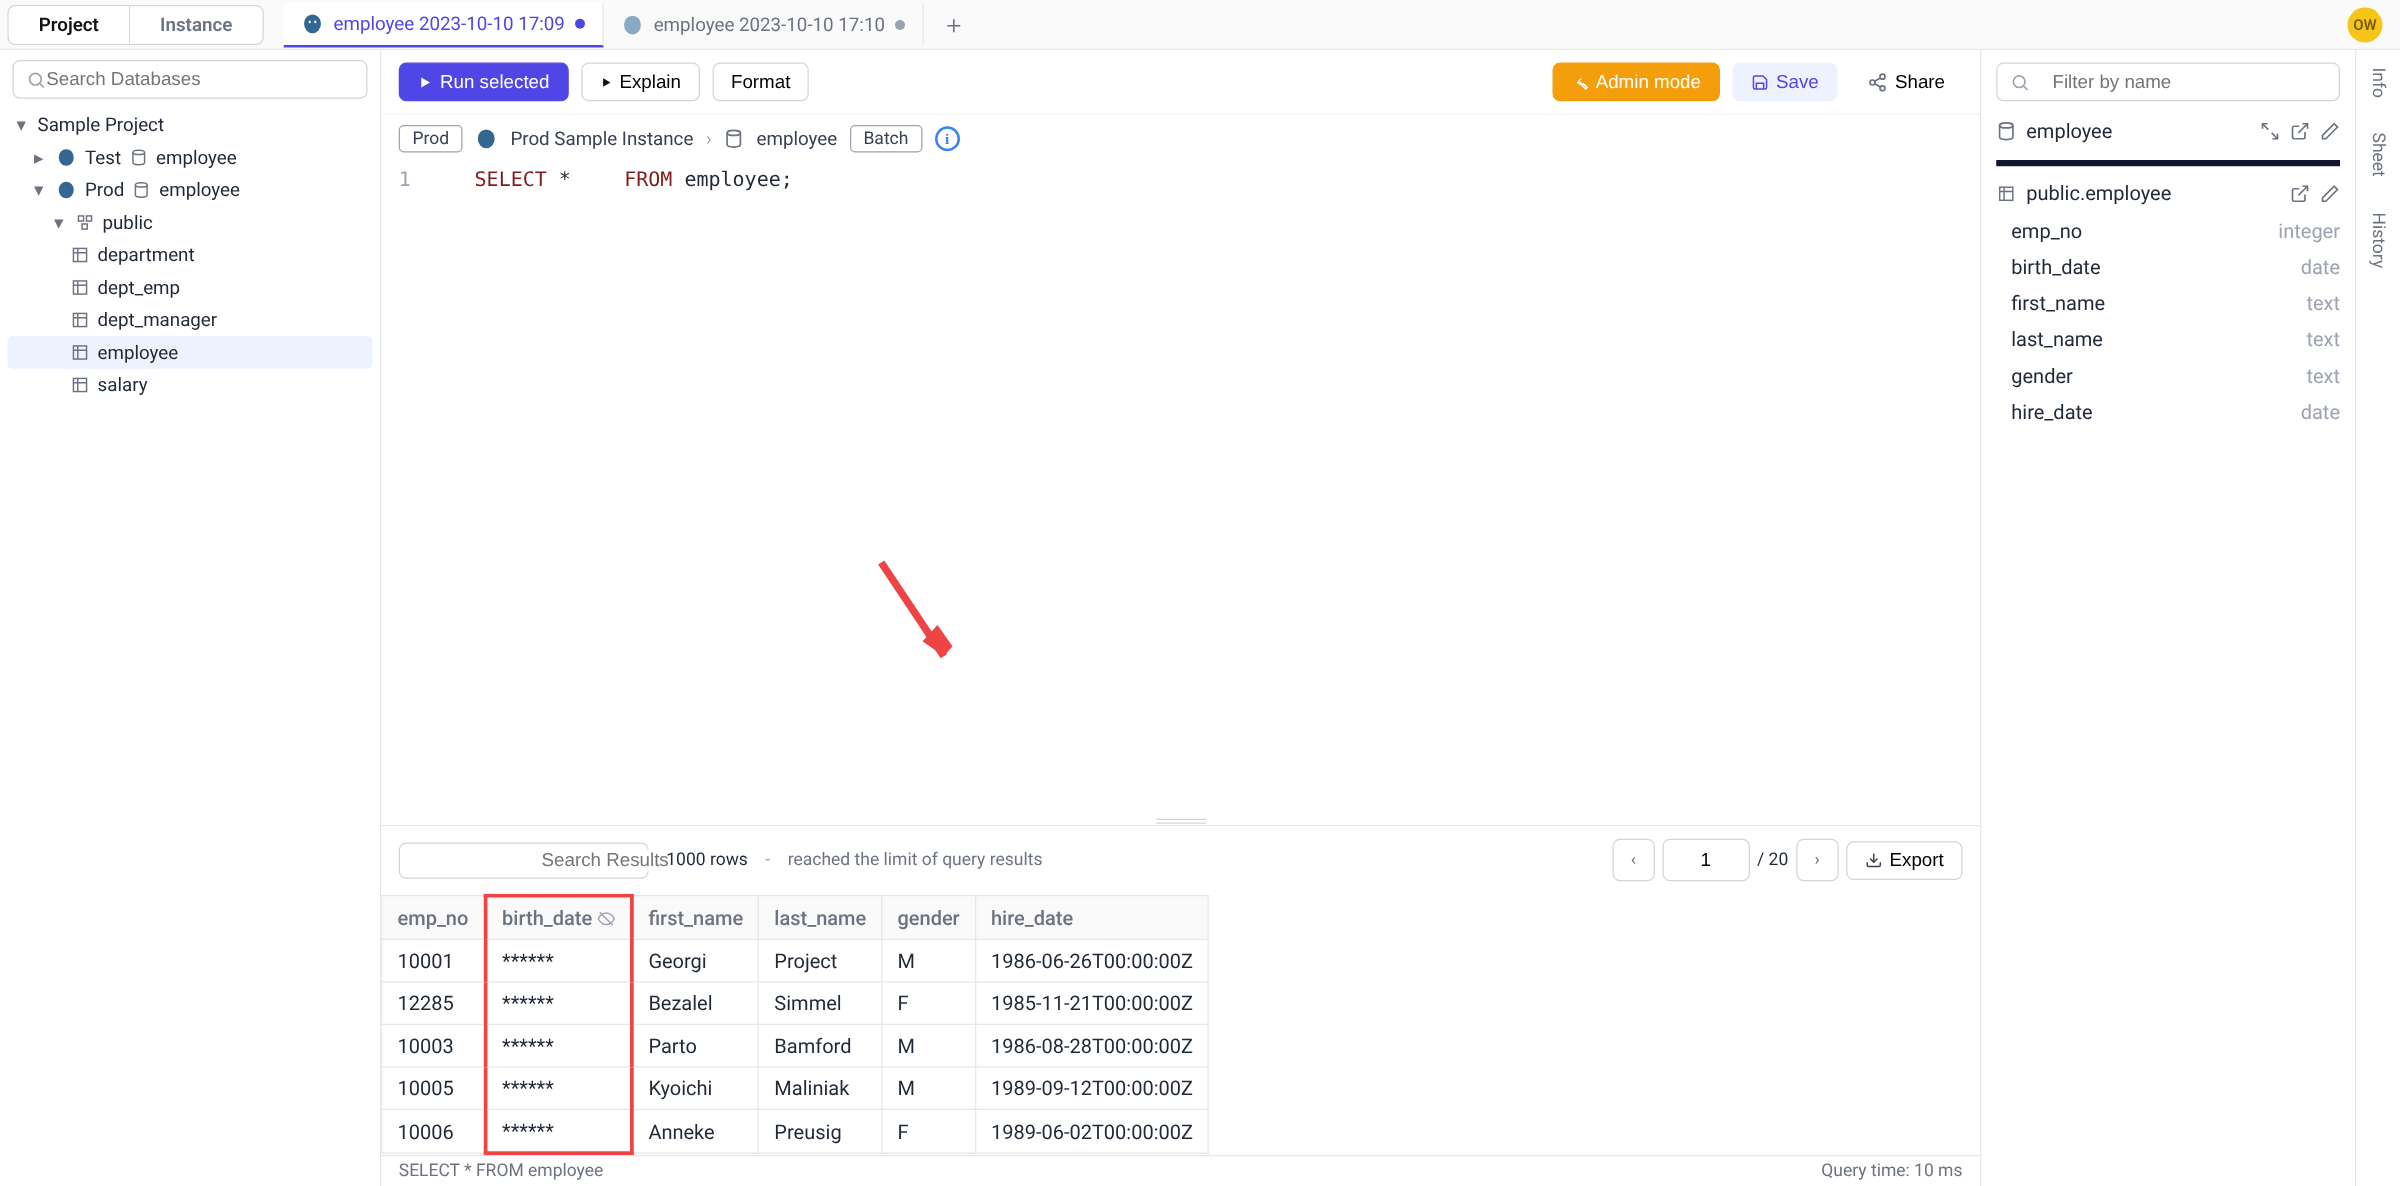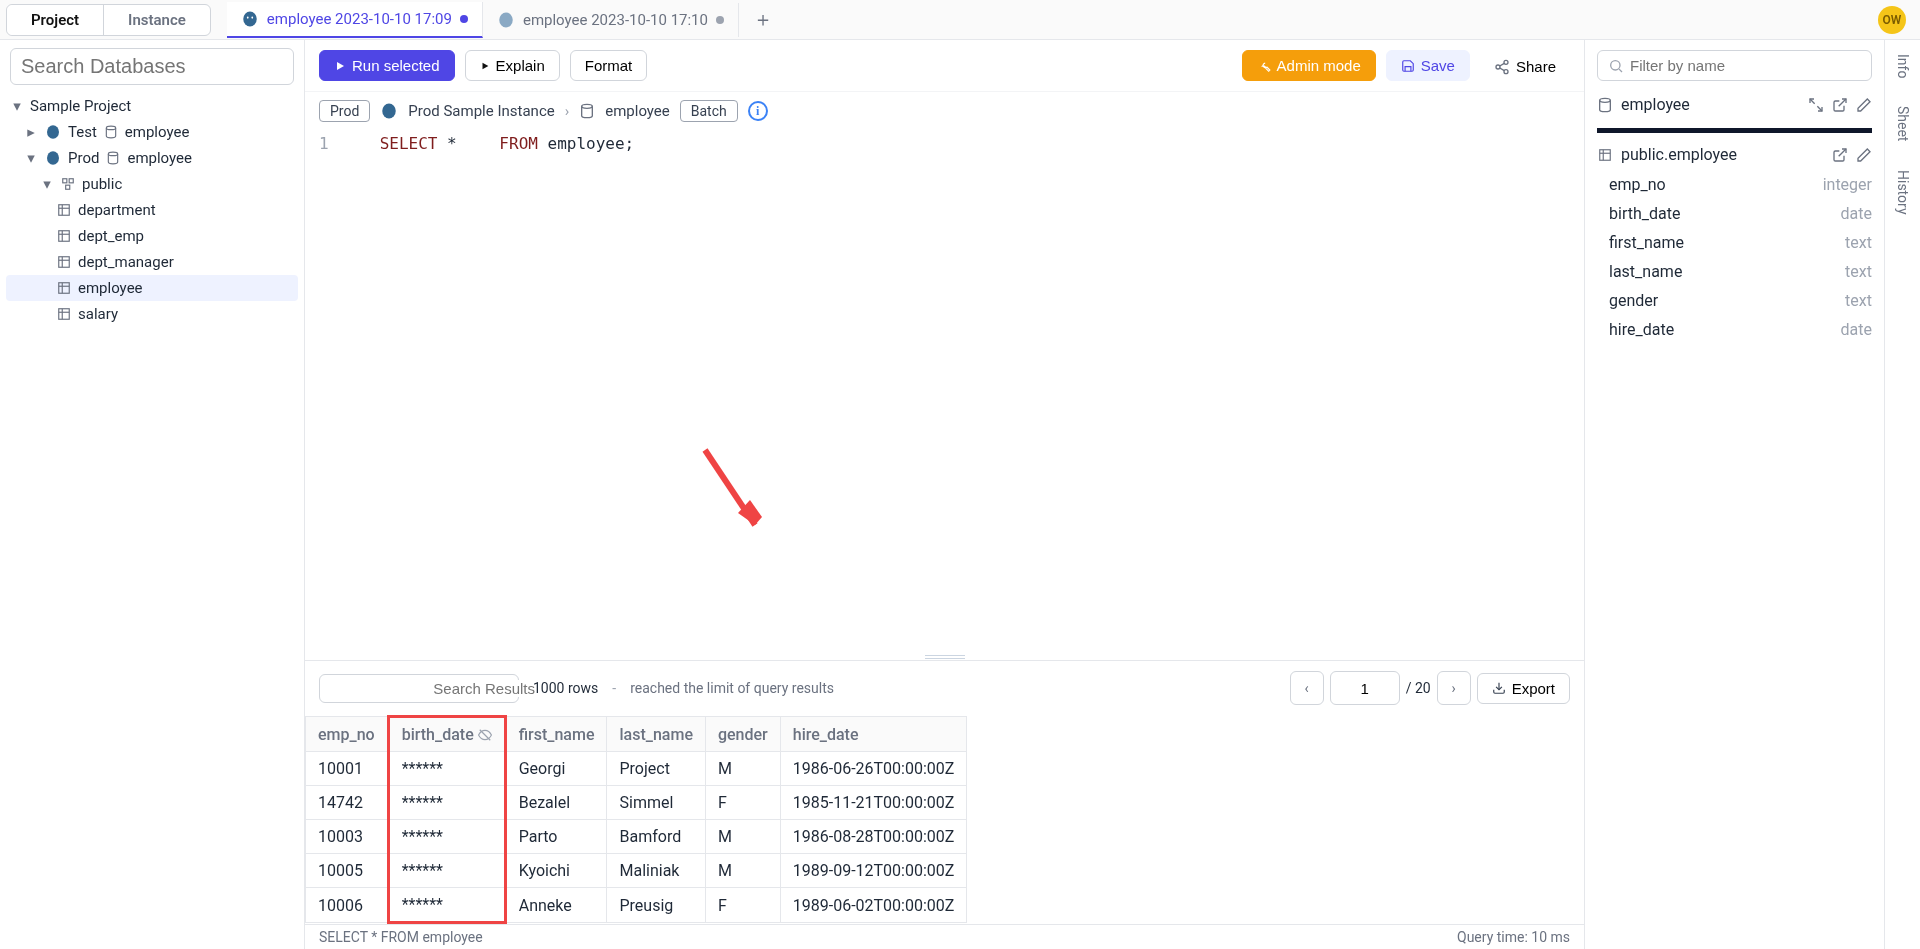--- a/index.html
+++ b/index.html
@@ -14,31 +14,31 @@
 .editor-tab.active { border-bottom:2px solid #4f46e5; background:#fff;}
 .editor-tab.inactive { color:#6b7280;}
 .dot { width:8px; height:8px; border-radius:50%; background:#4f46e5;}
 .dot.gray { background:#9ca3af;}
 .plus-tab { padding:0 14px; color:#6b7280; font-size:20px; cursor:pointer;}
 .avatar { margin-left:auto; margin-right:14px; width:28px; height:28px; border-radius:50%; background:#f5c518; color:#7a5c00; font-weight:600; font-size:12px; display:flex; align-items:center; justify-content:center;}
 .main { flex:1; display:flex; min-height:0;}
 
 .sidebar { width:305px; border-right:1px solid #e5e7eb; padding:8px 6px; display:flex; flex-direction:column;}
 .search-box { display:flex; align-items:center; border:1px solid #d1d5db; border-radius:6px; padding:6px 10px; margin:0 4px 8px 4px; color:#9ca3af;}
-.search-box input { border:none; outline:none; font-size:20px; flex:1; color:#111;}
+.search-box input { border:none; outline:none; font-size:15px; flex:1; color:#111;}
 .tree { font-size:15px;}
 .tree-row { display:flex; align-items:center; gap:6px; padding:4px 4px; cursor:pointer; border-radius:4px;}
 .tree-row.selected { background:#eef2ff;}
 .tree-row .chev { width:14px; display:inline-block; text-align:center; color:#6b7280;}
 .tree-row.lvl1{padding-left:4px;} .tree-row.lvl2{padding-left:18px;} .tree-row.lvl3{padding-left:34px;} .tree-row.lvl4{padding-left:50px;}
 .pg-icon { width:18px; height:18px; display:inline-flex; align-items:center; justify-content:center; color:#336791;}
 .db-icon, .tbl-icon, .sch-icon { width:16px; height:16px; display:inline-flex; align-items:center; justify-content:center; color:#6b7280;}
 
 .center { flex:1; display:flex; flex-direction:column; min-width:0;}
-.toolbar { display:flex; align-items:flex-end; gap:10px; padding:10px 14px; border-bottom:1px solid #f3f4f6;}
+.toolbar { display:flex; align-items:center; gap:10px; padding:10px 14px; border-bottom:1px solid #f3f4f6;}
 .btn { display:flex; align-items:center; gap:6px; padding:6px 14px; border:1px solid #d1d5db; border-radius:6px; background:#fff; font-size:15px; cursor:pointer;}
 .btn.primary { background:#4f46e5; color:#fff; border-color:#4f46e5;}
 .btn.orange { background:#f59e0b; color:#fff; border-color:#f59e0b;}
 .btn.soft { background:#eef2ff; color:#4f46e5; border-color:#eef2ff;}
 .toolbar .spacer { flex:1;}
 .context-row { display:flex; align-items:center; gap:10px; padding:8px 14px 4px 14px; color:#374151; font-size:15px;}
 .badge { border:1px solid #9ca3af; border-radius:4px; padding:2px 10px; font-size:14px;}
 .info-icon-c { width:20px; height:20px; border:2px solid #3b82f6; border-radius:50%; display:flex; align-items:center; justify-content:center; color:#3b82f6; font-weight:bold; font-size:12px; font-family:Georgia,serif;}
 .sql-editor { font-family: ui-monospace, Menlo, Monaco, monospace; font-size:16px; padding:8px 14px; display:flex; gap:18px;}
 .sql-editor .ln { color:#9ca3af;}
@@ -57,21 +57,21 @@
 table.data { border-collapse:collapse; width:max-content;}
 table.data th, table.data td { border:1px solid #e5e7eb; padding:7px 12px; text-align:left; font-size:16px; background:#fff;}
 table.data th { color:#6b7280; font-weight:500; background:#fafafa;}
 .eye-off { color:#9ca3af; margin-left:4px;}
 .statusbar { display:flex; align-items:center; padding:4px 14px; border-top:1px solid #e5e7eb; font-size:14px; color:#6b7280;}
 .statusbar .r { margin-left:auto;}
 
 .arrow { position:absolute; left:395px; top:405px; pointer-events:none; }
 
 .right { width:300px; border-left:1px solid #e5e7eb; padding:10px 12px; display:flex; flex-direction:column; gap:8px;}
-.right .filter { display:flex; align-items:center; gap:6px; border:1px solid #d1d5db; border-radius:6px; padding:6px 10px; color:#9ca3af;}
+.right .filter { display:flex; align-items:center; gap:18px; border:1px solid #d1d5db; border-radius:6px; padding:6px 10px; color:#9ca3af;}
 .right .filter input { border:none; outline:none; font-size:15px; flex:1;}
 .panel-row { display:flex; align-items:center; gap:8px; padding:6px 0; font-size:16px;}
 .panel-row .acts { margin-left:auto; display:flex; gap:8px; color:#6b7280;}
 .panel-sub { border-top:5px solid #0f172a; padding-top:6px;}
 .col-row { display:flex; justify-content:space-between; padding:5px 0 5px 12px; font-size:16px;}
 .col-row .ty { color:#9ca3af;}
 .side-rail { width:36px; border-left:1px solid #e5e7eb; display:flex; flex-direction:column; align-items:center; padding-top:14px; gap:28px; color:#6b7280; font-size:14px;}
 .side-rail .rail-item { writing-mode:vertical-rl; cursor:pointer;}
 svg { display:block;}
 </style>
@@ -344,21 +344,21 @@
           <tbody id="tbody">
               <tr>
                 <td>10001</td>
                 <td style="border-left: 3px solid rgb(239, 68, 68); border-right: 3px solid rgb(239, 68, 68);">******</td>
                 <td>Georgi</td>
                 <td>Project</td>
                 <td>M</td>
                 <td>1986-06-26T00:00:00Z</td>
               </tr>
               <tr>
-                <td>14742</td>
+                <td>12285</td>
                 <td style="border-left: 3px solid rgb(239, 68, 68); border-right: 3px solid rgb(239, 68, 68);">******</td>
                 <td>Bezalel</td>
                 <td>Simmel</td>
                 <td>F</td>
                 <td>1985-11-21T00:00:00Z</td>
               </tr>
               <tr>
                 <td>10003</td>
                 <td style="border-left: 3px solid rgb(239, 68, 68); border-right: 3px solid rgb(239, 68, 68);">******</td>
                 <td>Parto</td>

